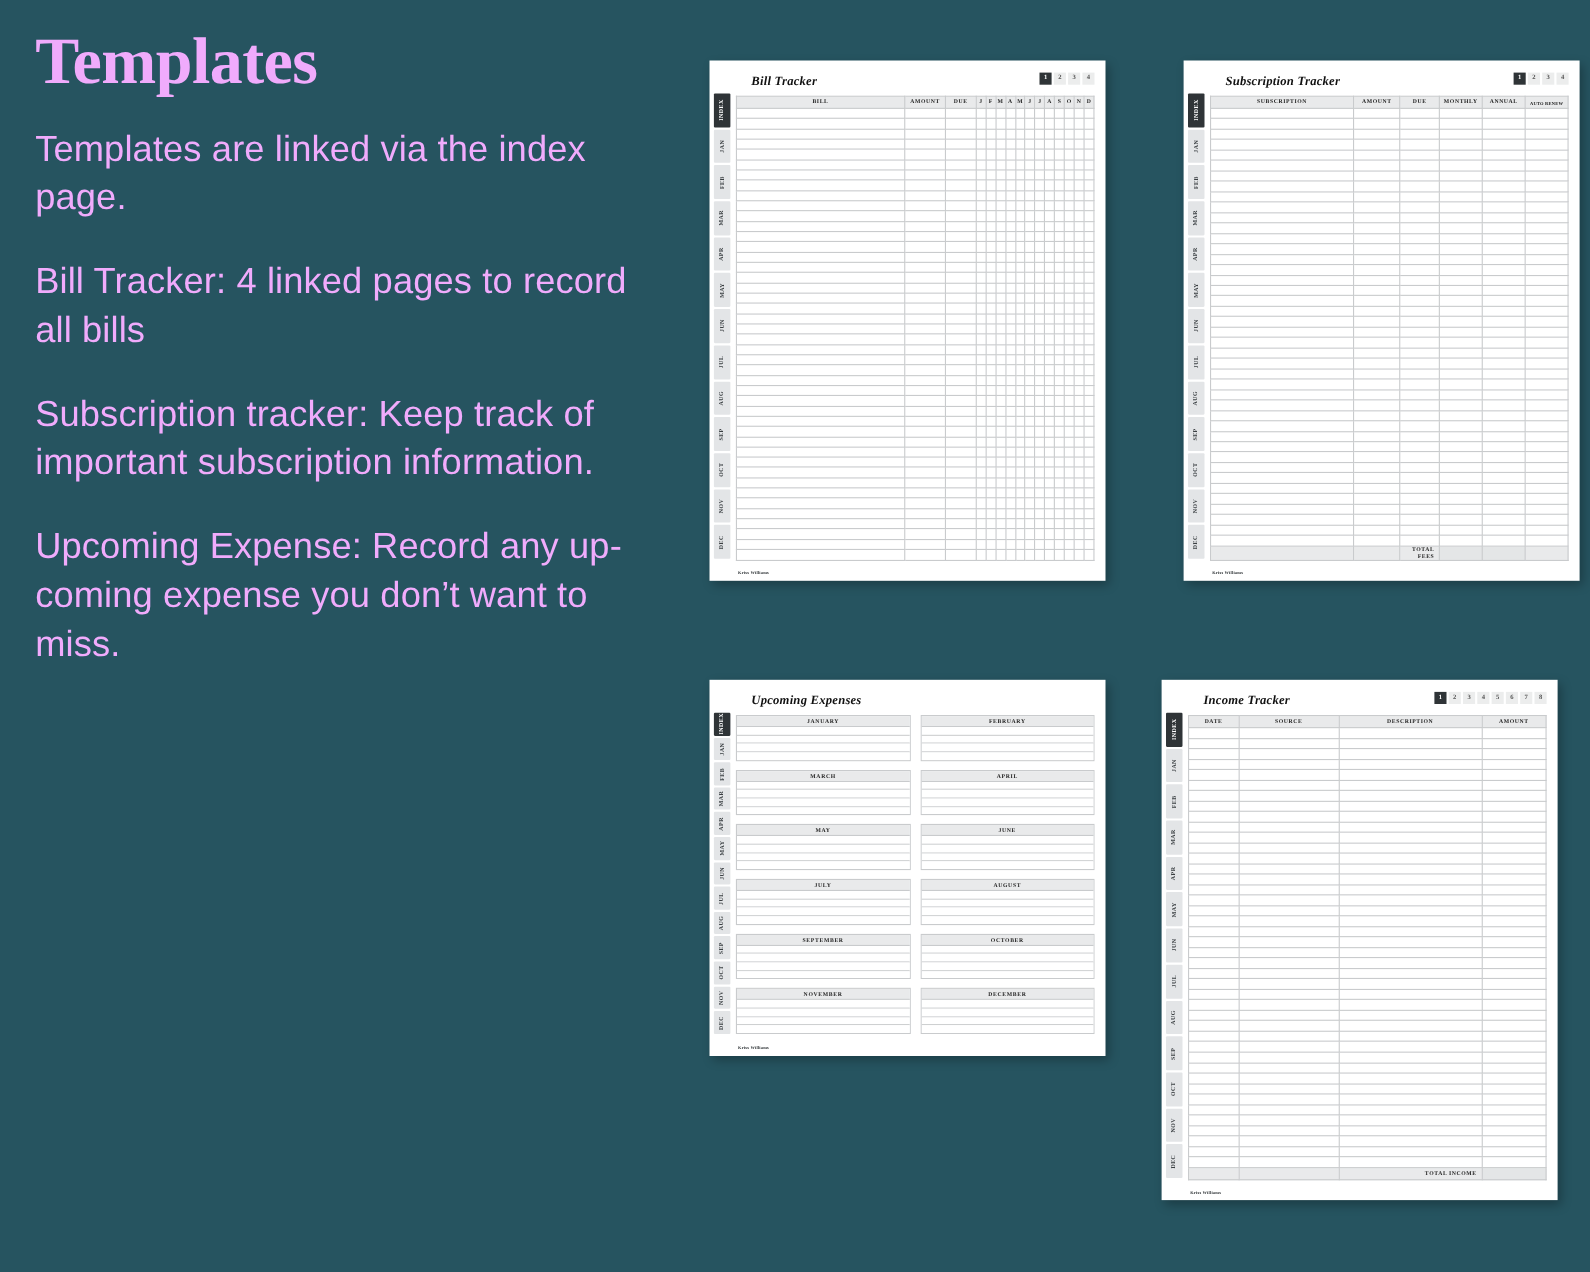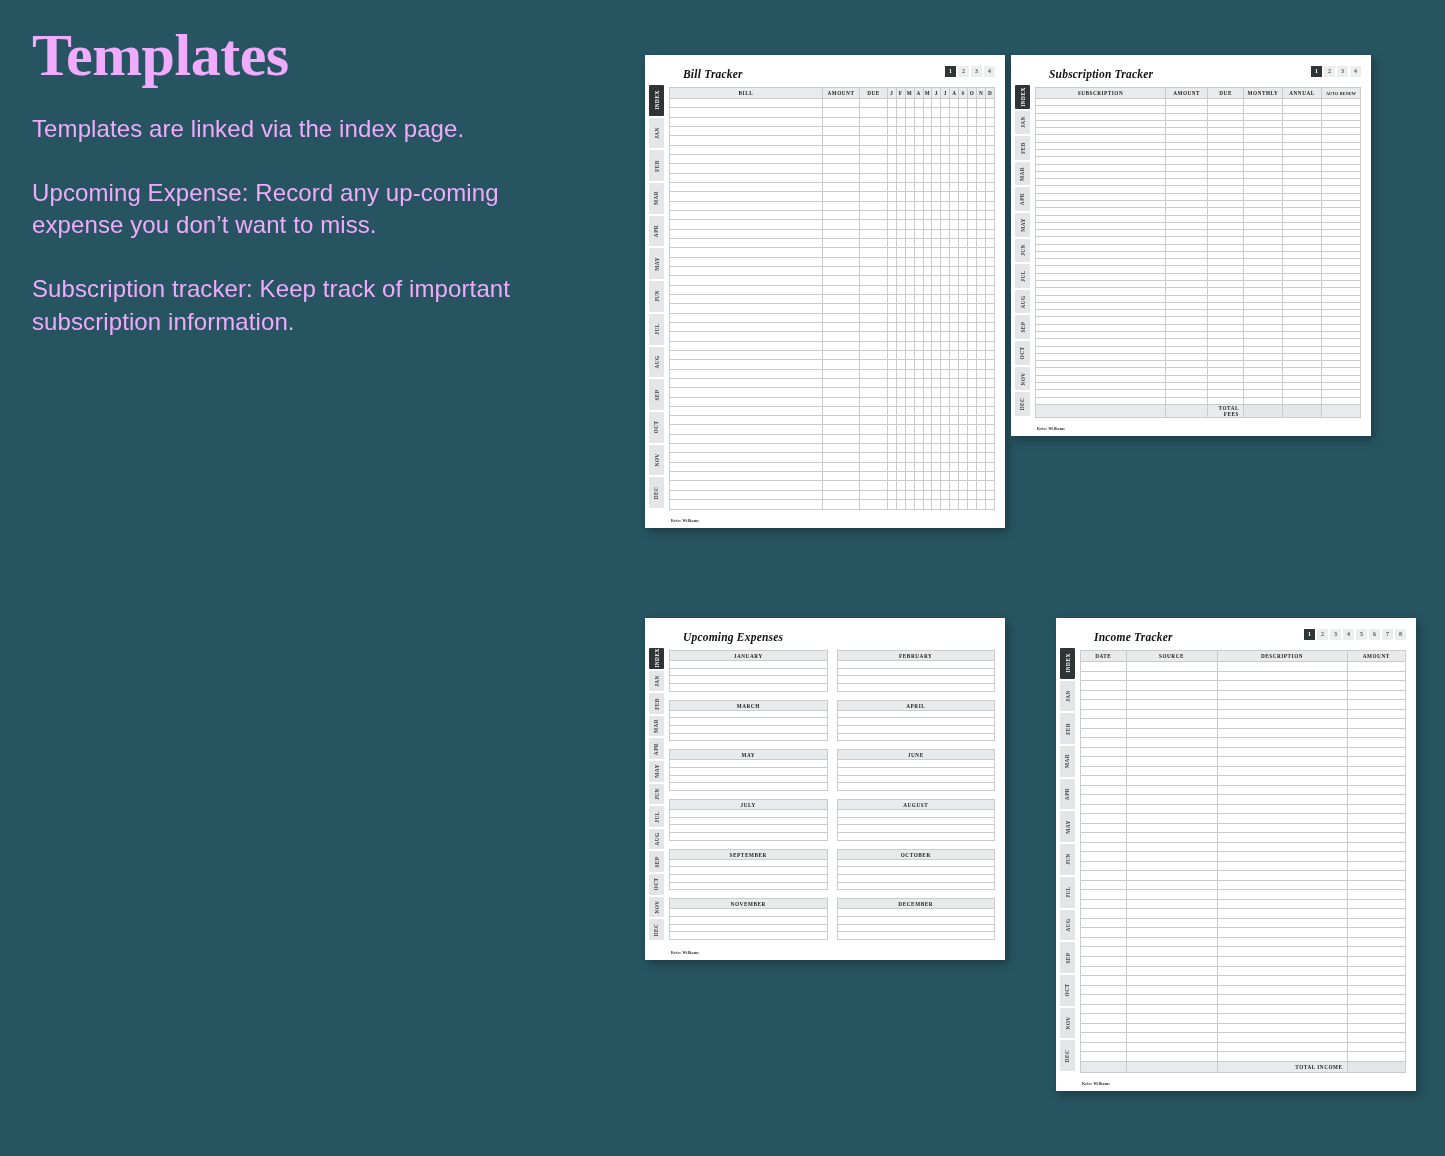--- a/index.html
+++ b/index.html
@@ -23,37 +23,37 @@
   }
   #page-title {
     font-family: "Liberation Serif", serif;
     font-weight: 700;
     font-size: 60px;
     line-height: 1.05;
     letter-spacing: -0.5px;
     margin-bottom: 26px;
   }
   .para {
-    font-size: 24px;
+    font-size: 33px;
     line-height: 1.34;
     font-weight: 300;
     margin-bottom: 32px;
     letter-spacing: 0.1px;
   }
   .para:last-child { margin-bottom: 0; }
 
   
   .page-card {
     position: absolute;
     background: #ffffff;
     box-shadow: 3px 4px 9px rgba(0,0,0,0.28);
     overflow: hidden;
   }
   #card-bill          { left: 645px;  top: 55px;  width: 360px; height: 473px; }
-  #card-subscription  { left: 1011px; top: 55px;  width: 360px; height: 381px; }
+  #card-subscription  { left: 1076px; top: 55px;  width: 360px; height: 473px; }
   #card-upcoming      { left: 645px;  top: 618px; width: 360px; height: 342px; }
   #card-income        { left: 1056px; top: 618px; width: 360px; height: 473px; }
 
   .sheet {
     position: absolute;
     inset: 0;
     padding: 9px 11px 0 6px;
     border-radius: 30px;
   }
 
@@ -216,22 +216,23 @@
     color: #2f3437;
     letter-spacing: 0.2px;
   }
 </style>
 </head>
 <body>
 
 <div id="left-copy">
   <h1 id="page-title">Templates</h1>
   <p class="para">Templates are linked via the index page.</p>
+  <p class="para">Bill Tracker: 4 linked pages to record all bills</p>
+  <p class="para">Subscription tracker: Keep track of important subscription information.</p>
   <p class="para">Upcoming Expense: Record any up-coming  expense you don’t want to miss.</p>
-  <p class="para">Subscription tracker: Keep track of important subscription information.</p>
 </div>
 
 <div class="page-card" id="card-bill">
   <div class="sheet">
     <div class="sheet-title">Bill Tracker</div>
     <div class="pagetabs" id="bill-pagetabs">
         <div class="pagetab active">1</div>
         <div class="pagetab">2</div>
         <div class="pagetab">3</div>
         <div class="pagetab">4</div>

